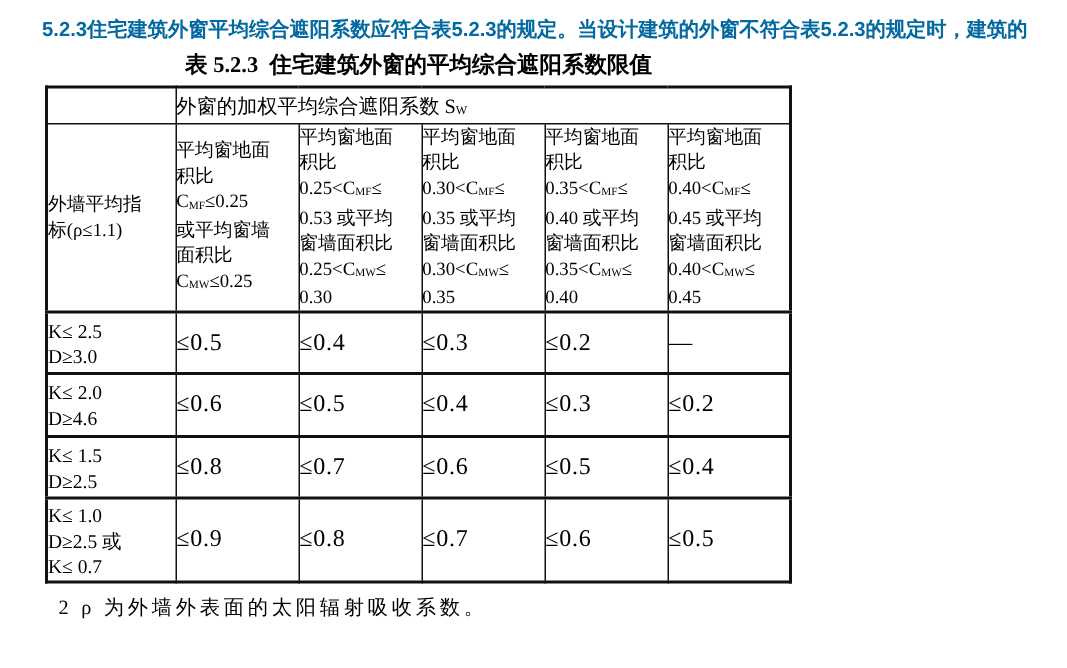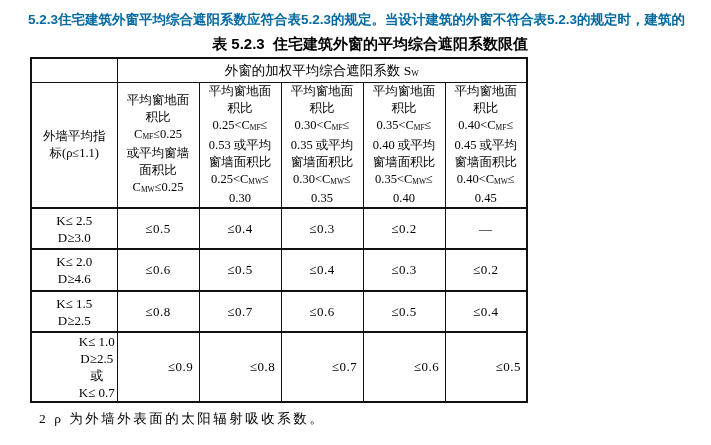--- a/index.html
+++ b/index.html
@@ -17,51 +17,51 @@
     font-weight: bold;
     font-size: 13.5px;
     line-height: 27px;
     color: #0369a1;
   }
   .red-para > div:first-child { text-indent: 28px; }
 
   
   .tbl-title-wrap { width: 498px; margin-left: 30px; }
   .tbl-title {
-    text-align: right;
+    text-align: center;
     font-weight: bold;
     font-size: 15px;
     line-height: 22px;
     white-space: pre;
-    font-family: Liberation Sans, sans-serif;
+    font-family: Liberation Serif, serif;
   }
 
   
   table.sc-table {
     border-collapse: collapse;
     table-layout: fixed;
     width: 498px;
     margin: 2px 0 0 30px;
     border: 2px solid #111;
   }
   table.sc-table td {
     border: 1px solid #111;
-    text-align: center;
+    text-align: left;
     vertical-align: middle;
     padding: 0;
     overflow: hidden;
   }
   tr.span-row td { height: 23px; font-size: 13.5px; }
   tr.hdr-row td { height: 124px; font-size: 12.5px; line-height: 17px; }
   tr.hdr-row td, tr.span-row td { border-bottom-width: 1px; }
-  tr.data-row td { border-top: 2px solid #111; font-size: 13px; }
+  tr.data-row td { border-top: 2px solid #111; font-size: 16px; }
   tr.data-row td.rowlabel { font-size: 13px; line-height: 17px; }
   tr.data-row.h39 td { height: 39px; }
   tr.data-row.h40 td { height: 40px; }
-  tr.data-row.h54 td { height: 54px; padding-left: 45px; }
+  tr.data-row.h54 td { height: 54px; }
   td.val { letter-spacing: 0.5px; }
   .sc-table sub {
     font-size: 0.6em;
     vertical-align: -0.15em;
     letter-spacing: 0;
   }
 
   
   .notes {
     margin: 6px 0 0 39px;

